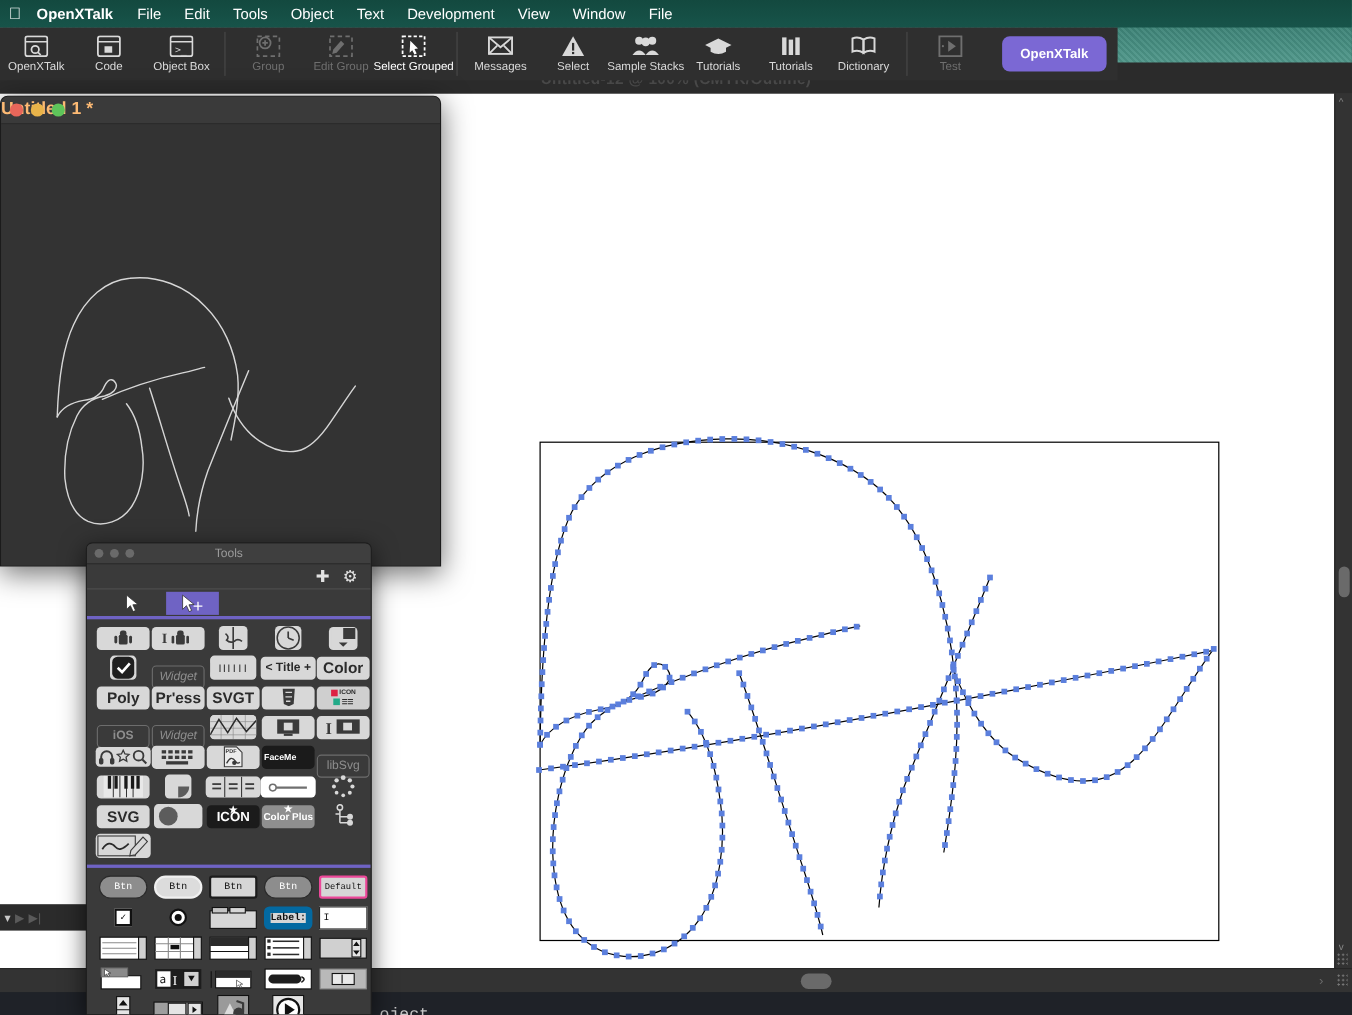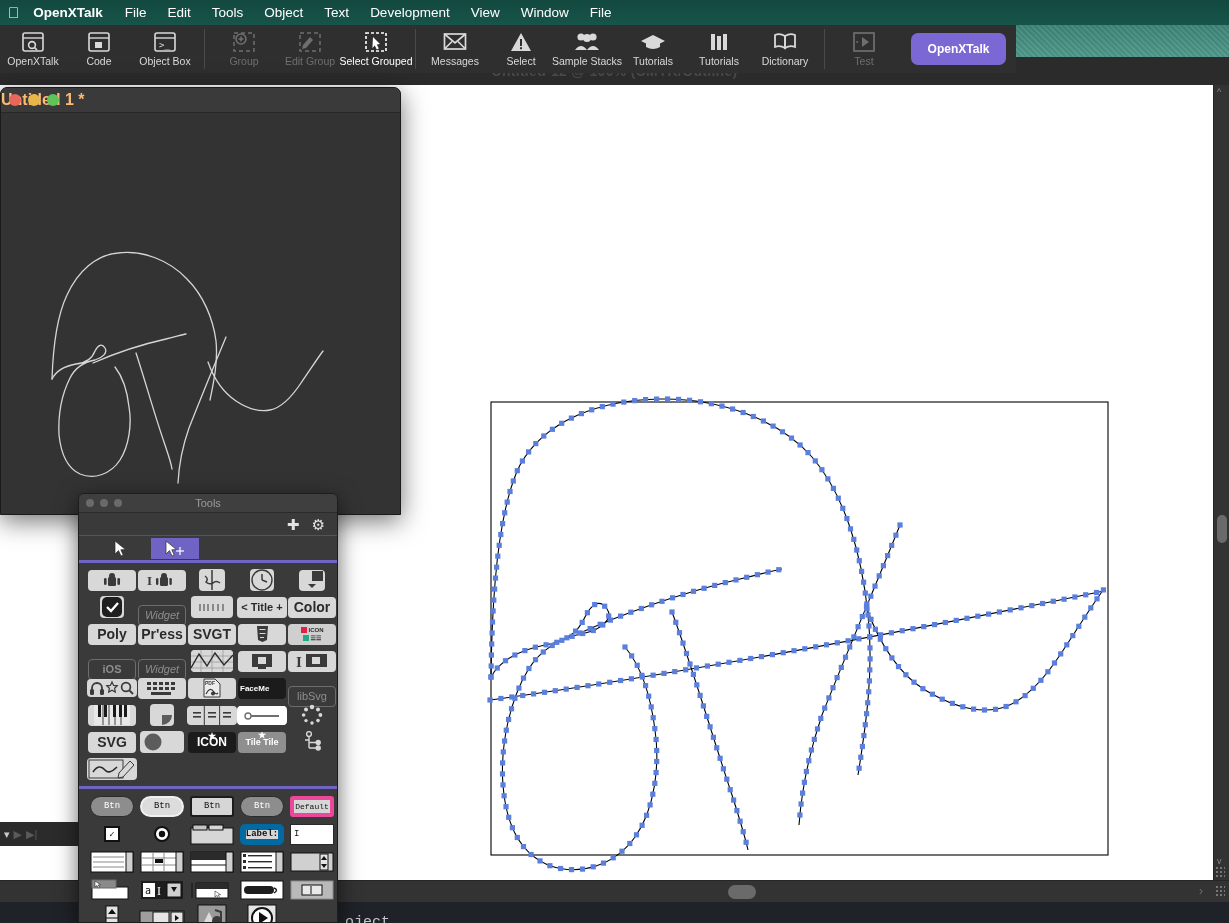--- a/index.html
+++ b/index.html
@@ -1021,21 +1021,21 @@
         </div>
       <div class="cell">
           <span class="chip w dark" style="font-size:12px;position:relative">
             <span style="position:absolute;top:-1px;left:50%;transform:translateX(-50%);font-size:9px">★</span>
             <span>ICON</span>
           </span>
         </div>
       <div class="cell">
           <span class="chip w" style="background:#8f8f8f;color:#fff;font-size:9px;position:relative">
             <span style="position:absolute;top:-2px;left:50%;transform:translateX(-50%);font-size:9px;color:#fff">★</span>
-            <span>Tile Tile</span>
+            <span>Color Plus</span>
           </span>
         </div>
       <div class="cell">
           <span class="chip" style="background:transparent">
             <svg width="22" height="22" viewBox="0 0 22 22">
               <g fill="#d8d8d8" stroke="#d8d8d8" stroke-width="1.4">
                 <circle cx="8" cy="3" r="2.4" fill="none"></circle>
                 <line x1="8" y1="5.4" x2="8" y2="17"></line>
                 <line x1="8" y1="9" x2="4" y2="9"></line>
                 <line x1="8" y1="11.5" x2="16" y2="11.5"></line>
@@ -1071,21 +1071,21 @@
       <div class="cell">
           <span class="ctl pill2">Btn</span>
         </div>
       <div class="cell">
           <span class="ctl sq" style="border:2px solid #1c1c1c">Btn</span>
         </div>
       <div class="cell">
           <span class="ctl pill">Btn</span>
         </div>
       <div class="cell">
-          <span class="ctl sq" style="border:4px solid #ec4899;font-size:8px">Default</span>
+          <span class="ctl sq" style="border:2px solid #ec4899;font-size:8px">Default</span>
         </div>
 
       <div class="cell">
           <span class="ctl" style="width:16px;height:16px;border:2px solid #111;background:#fff">✓</span>
         </div>
       <div class="cell">
           <span>
             <svg width="18" height="18" viewBox="0 0 18 18">
               <circle cx="9" cy="9" r="7" fill="#fff" stroke="#111" stroke-width="2"></circle>
               <circle cx="9" cy="9" r="3.2" fill="#111"></circle>

